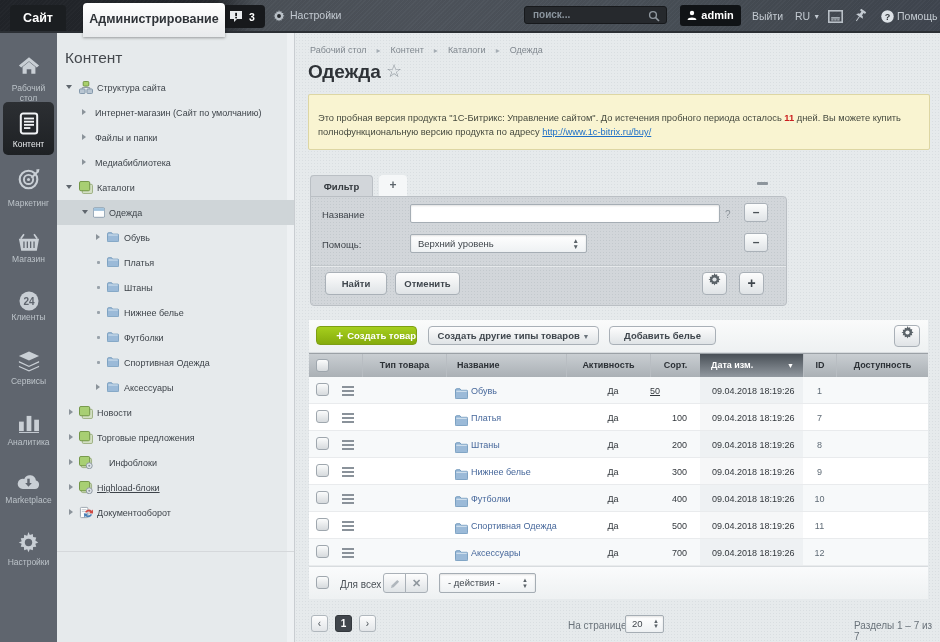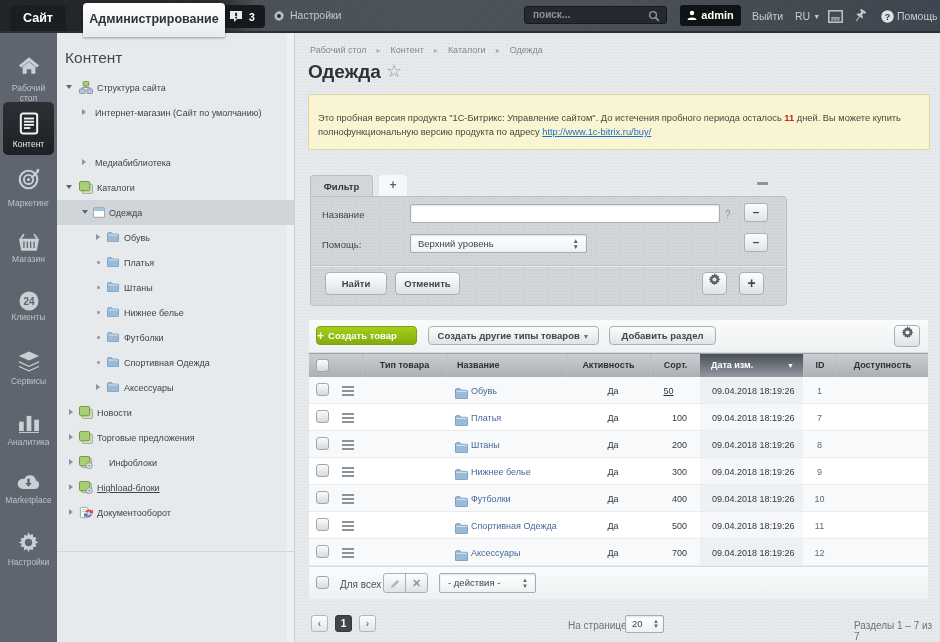--- a/index.html
+++ b/index.html
@@ -59,21 +59,21 @@
 }
 .f-lbl { position:absolute; font-size:9.5px; color:#3f454b; }
 .f-inp { position:absolute; background:#fff; border:1px solid #a5adb4; border-radius:2px; box-shadow:inset 0 1px 2px rgba(0,0,0,0.12); }
 .f-minus { position:absolute; width:24px; height:19px; background:linear-gradient(#fcfdfd,#dfe3e6); border:1px solid #aab1b8; border-radius:3px;
   color:#4a5157; font-weight:bold; text-align:center; line-height:16px; font-size:12px; }
 .btn { position:absolute; background:linear-gradient(#fdfdfd,#dfe3e6); border:1px solid #a9b0b7; border-radius:4px;
   font-size:9.5px; font-weight:bold; color:#3f464d; text-align:center; }
 #grid { position:absolute; left:14px; top:287px; width:619px; height:279px; background:#fff; }
 #toolbar { position:absolute; left:0; top:0; width:619px; height:33px; background:linear-gradient(#fafbfb,#eef1f2); border-bottom:1px solid #d8dcdf; }
 #btn-green { position:absolute; left:7px; top:6px; width:101px; height:19px; background:linear-gradient(#a6cf1d,#85ab0c); border:1px solid #7d9e14; border-radius:4px;
-  color:#fff; font-weight:bold; font-size:9.5px; text-align:left; line-height:18px; }
+  color:#fff; font-weight:bold; font-size:9.5px; text-align:right; line-height:18px; }
 #thead { position:absolute; left:0; top:33px; width:619px; height:24px; background:linear-gradient(#c9ced2,#aab0b5); border-top:1px solid #9ba1a6; }
 .hcell { position:absolute; top:0; height:23px; font-size:9px; font-weight:bold; color:#2c3136; line-height:23px; border-left:1px solid #b8bdc2; }
 .grow { position:absolute; left:0; width:619px; height:27px; border-bottom:1px solid #e9ebed; }
 .gr-odd { background:#f7f9fa; }
 .coltint { position:absolute; left:391px; top:0; width:103px; height:26px; background:rgba(168,178,188,0.10); }
 .cb { position:absolute; width:13px; height:13px; background:linear-gradient(#fbfcfc,#d6dadd); border:1px solid #9fa7ae; border-radius:3px; }
 .burger { position:absolute; width:12px; height:10px; }
 .burger div { height:1.5px; background:#8a929a; margin-bottom:2.5px; }
 .gname { position:absolute; font-size:9px; color:#47689b; }
 .gtxt { position:absolute; font-size:9px; color:#33383d; }
@@ -205,20 +205,24 @@
           <rect x="0.5" y="8.5" width="6" height="5" rx="1" fill="#b9c6d2" stroke="#7d93a6"></rect>
           <rect x="8.5" y="8.5" width="6" height="5" rx="1" fill="#b9c6d2" stroke="#7d93a6"></rect>
           <path d="M7.5 5.5 V7 M3.5 8.5 V7 H11.5 V8.5" stroke="#8b959e" fill="none"></path>
         </svg></div>
       <div class="lbl" style="left:40px;">Структура сайта</div>
     </div>
 <div class="trow" style="top:67px;">
       <div class="arr-r" style="left:25px;"></div>
       <div class="lbl" style="left:38px;">Интернет-магазин (Сайт по умолчанию)</div>
     </div>
+<div class="trow" style="top:92px;">
+      <div class="arr-r" style="left:25px;"></div>
+      <div class="lbl" style="left:38px;">Файлы и папки</div>
+    </div>
 <div class="trow" style="top:117px;">
       <div class="arr-r" style="left:25px;"></div>
       <div class="lbl" style="left:38px;">Медиабиблиотека</div>
     </div>
 <div class="trow" style="top:142px;">
       <div class="arr-d" style="left:9px;"></div>
       <div class="ticon" style="left:22px;top:6px;"><svg width="14" height="13" viewBox="0 0 15 14">
           <rect x="3.5" y="3.5" width="11" height="10" rx="1.5" fill="#d3dfc4" stroke="#9aae7e"></rect>
           <rect x="0.5" y="0.5" width="11" height="10" rx="1.5" fill="#a8cf73" stroke="#6d9140"></rect>
         </svg></div>
@@ -361,21 +365,21 @@
 <div class="btn" style="left:100px; top:239px; width:65px; height:23px; line-height:22px;">Отменить</div>
 <div class="btn" style="left:407px; top:239px; width:25px; height:23px;"><svg width="13" height="13" viewBox="0 0 16 16">
         <path fill="#5a6268" d="M8 0l1 2.2 2.3-.7.2 2.4 2.4.2-.7 2.3L15.4 8l-2.2 1 .7 2.3-2.4.2-.2 2.4-2.3-.7L8 15.4l-1-2.2-2.3.7-.2-2.4-2.4-.2.7-2.3L.6 8l2.2-1-.7-2.3 2.4-.2.2-2.4 2.3.7z"></path>
         <circle cx="8" cy="8" r="2.6" fill="#dfe3e6"></circle>
       </svg></div>
 <div class="btn" style="left:444px; top:239px; width:25px; height:23px; line-height:21px; font-size:14px;">+</div>
 <div id="grid">
 <div id="toolbar">
   <div id="btn-green"><span style="font-size:12px; margin-right:4px; vertical-align:-1px;">+</span>Создать товар</div>
   <div class="btn" style="left:119px; top:6px; width:171px; height:19px; line-height:18px;">Создать другие типы товаров <span style="font-size:7px;color:#6a737b;">▼</span></div>
-  <div class="btn" style="left:300px; top:6px; width:107px; height:19px; line-height:18px;">Добавить раздел</div>
+  <div class="btn" style="left:300px; top:6px; width:107px; height:19px; line-height:18px;">Добавить белье</div>
   <div class="btn" style="left:585px; top:5px; width:26px; height:22px;"><svg width="13" height="13" viewBox="0 0 16 16">
             <path fill="#5a6268" d="M8 0l1 2.2 2.3-.7.2 2.4 2.4.2-.7 2.3L15.4 8l-2.2 1 .7 2.3-2.4.2-.2 2.4-2.3-.7L8 15.4l-1-2.2-2.3.7-.2-2.4-2.4-.2.7-2.3L.6 8l2.2-1-.7-2.3 2.4-.2.2-2.4 2.3.7z"></path>
             <circle cx="8" cy="8" r="2.6" fill="#f2f4f5"></circle>
           </svg></div>
       </div>
 <div id="thead">
 <div class="cb" style="left:7px; top:5px;"></div>
 <div class="hcell" style="left:53px; width:84px; text-align:center;">Тип товара</div>
 <div class="hcell" style="left:137px; width:120px; padding-left:10px;">Название</div>
 <div class="hcell" style="left:257px; width:84px; text-align:center;">Активность</div>
@@ -391,21 +395,21 @@
           <div></div>
           <div></div>
           <div></div>
         </div>
 <div class="ticon" style="left:146px; top:8px;"><svg width="13" height="11" viewBox="0 0 14 12">
             <path d="M0.5 2 a1.2 1.2 0 0 1 1.2-1.2 h3.6 l1.2 1.7 h6 a1.2 1.2 0 0 1 1.2 1.2 v6.8 a1.2 1.2 0 0 1-1.2 1.2 h-11 a1.2 1.2 0 0 1-1.2-1.2 Z" fill="#9bbad8" stroke="#6f97bb"></path>
             <path d="M1.3 3.6 h11.4" stroke="#d6e4f0" stroke-width="1.2"></path>
           </svg></div>
 <div class="gname" style="left:162px; top:9px;">Обувь</div>
 <div class="gtxt" style="left:262px; top:9px; width:84px; text-align:center;">Да</div>
-<div class="gtxt" style="left:341px; top:9px; width:37px; text-align:center;text-decoration:underline;">50</div>
+<div class="gtxt" style="left:341px; top:9px; width:37px; text-align:left;text-decoration:underline;">50</div>
 <div class="gtxt" style="left:403px; top:9px;">09.04.2018 18:19:26</div>
 <div class="gtxt" style="left:494px; top:9px; width:33px; text-align:center; color:#5f6b76;">1</div>
 </div>
 <div class="grow" style="top:84px;">
 <div class="coltint"></div>
 <div class="cb" style="left:7px; top:6px;"></div>
 <div class="burger" style="left:33px; top:9px;">
           <div></div>
           <div></div>
           <div></div>

